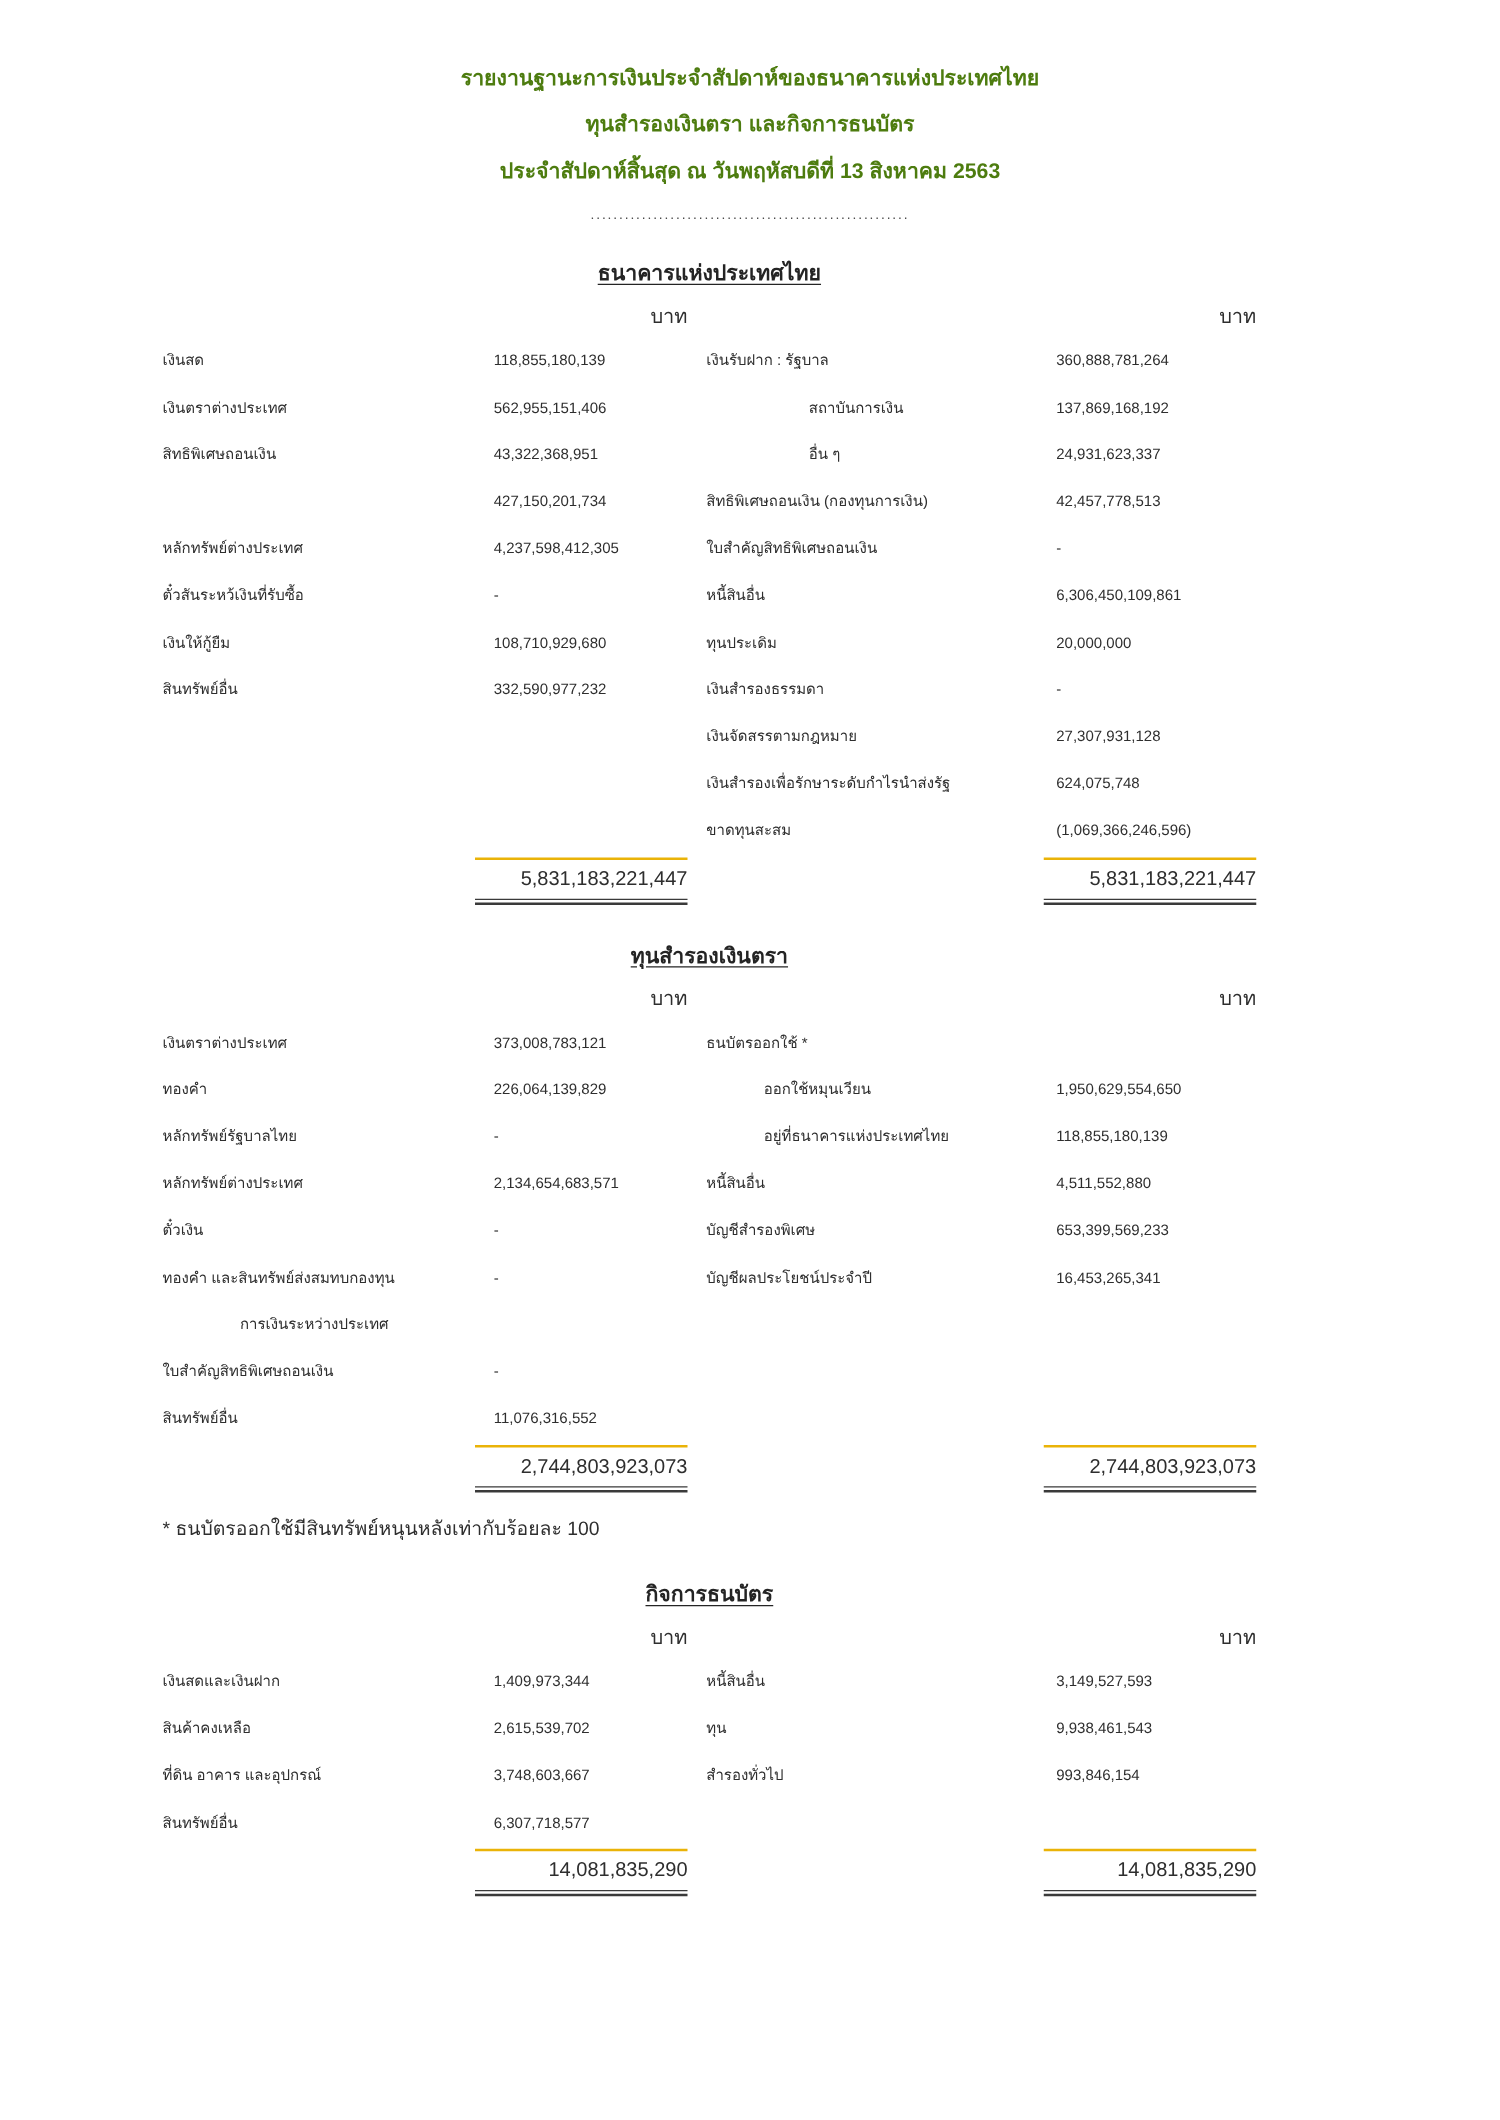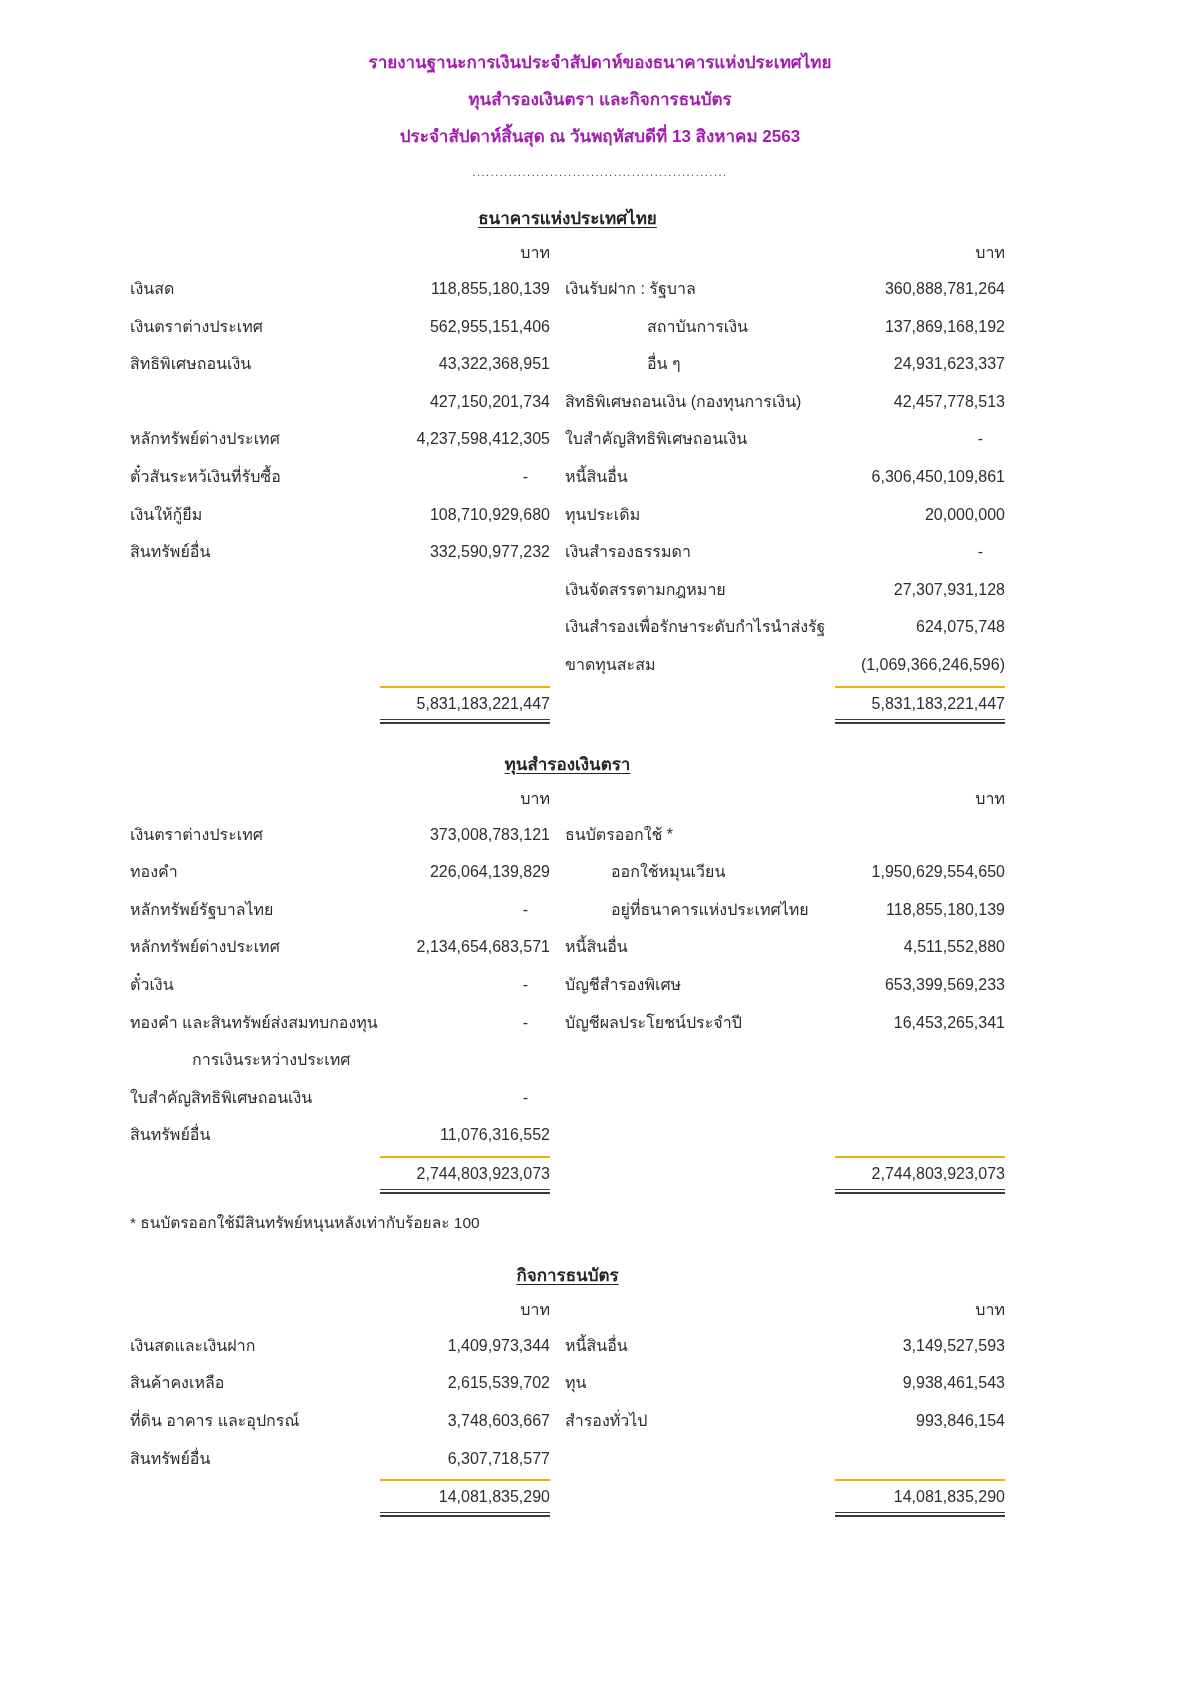--- a/index.html
+++ b/index.html
@@ -10,44 +10,44 @@
     -webkit-font-smoothing:antialiased;
   }
   .page {
     width:1200px; height:1696px;
     background:#ffffff;
     overflow:hidden;
     position:relative;
   }
   
   .doc-header { padding-top:44px; text-align:center; }
-  .title-line { font-size:17px; font-weight:bold; line-height:37px; color:#a21caf; }
+  .title-line { font-size:17px; font-weight:bold; line-height:37px; color:#4d7c0f; }
   .divider { font-size:11px; letter-spacing:1.5px; color:#4a4a4a; line-height:26px; margin-top:4px; }
 
   
   .content { width:875px; margin-left:130px; }
 
   .fin-section { margin-top:26px; }
   .fin-section.first { margin-top:18px; }
 
   .sec-title {
     text-align:center; font-weight:bold; font-size:17px;
     text-decoration:underline; text-underline-offset:3px;
     line-height:30px; margin-bottom:4px; color:#242424;margin-top:19px;
   }
 
   .grid { display:grid; grid-template-columns:265px 155px 15px 280px 160px; }
   .c1 { grid-column:1; } .c2 { grid-column:2; } .c4 { grid-column:4; } .c5 { grid-column:5; }
 
   .unit-row { line-height:32px; height:32px; }
   .unit { text-align:right; font-size:16px;font-family:Liberation Mono, monospace; }
 
-  .row { line-height:37.6px; height:37.6px; white-space:nowrap; font-size:16px; }
+  .row { line-height:37.6px; height:37.6px; white-space:nowrap; font-size:12px; }
   .lab { text-align:left; }
-  .val { text-align:right; }
+  .val { text-align:left; }
   .val.dash { padding-right:22px; }
 
   .ind1 { padding-left:46px; }
   .ind2 { padding-left:62px; }
   .ind3 { padding-left:82px; }
 
   
   .total-row { margin-top:2px; }
   .tbox { width:170px; justify-self:end; }
   .tl { grid-column:1 / 3; }

